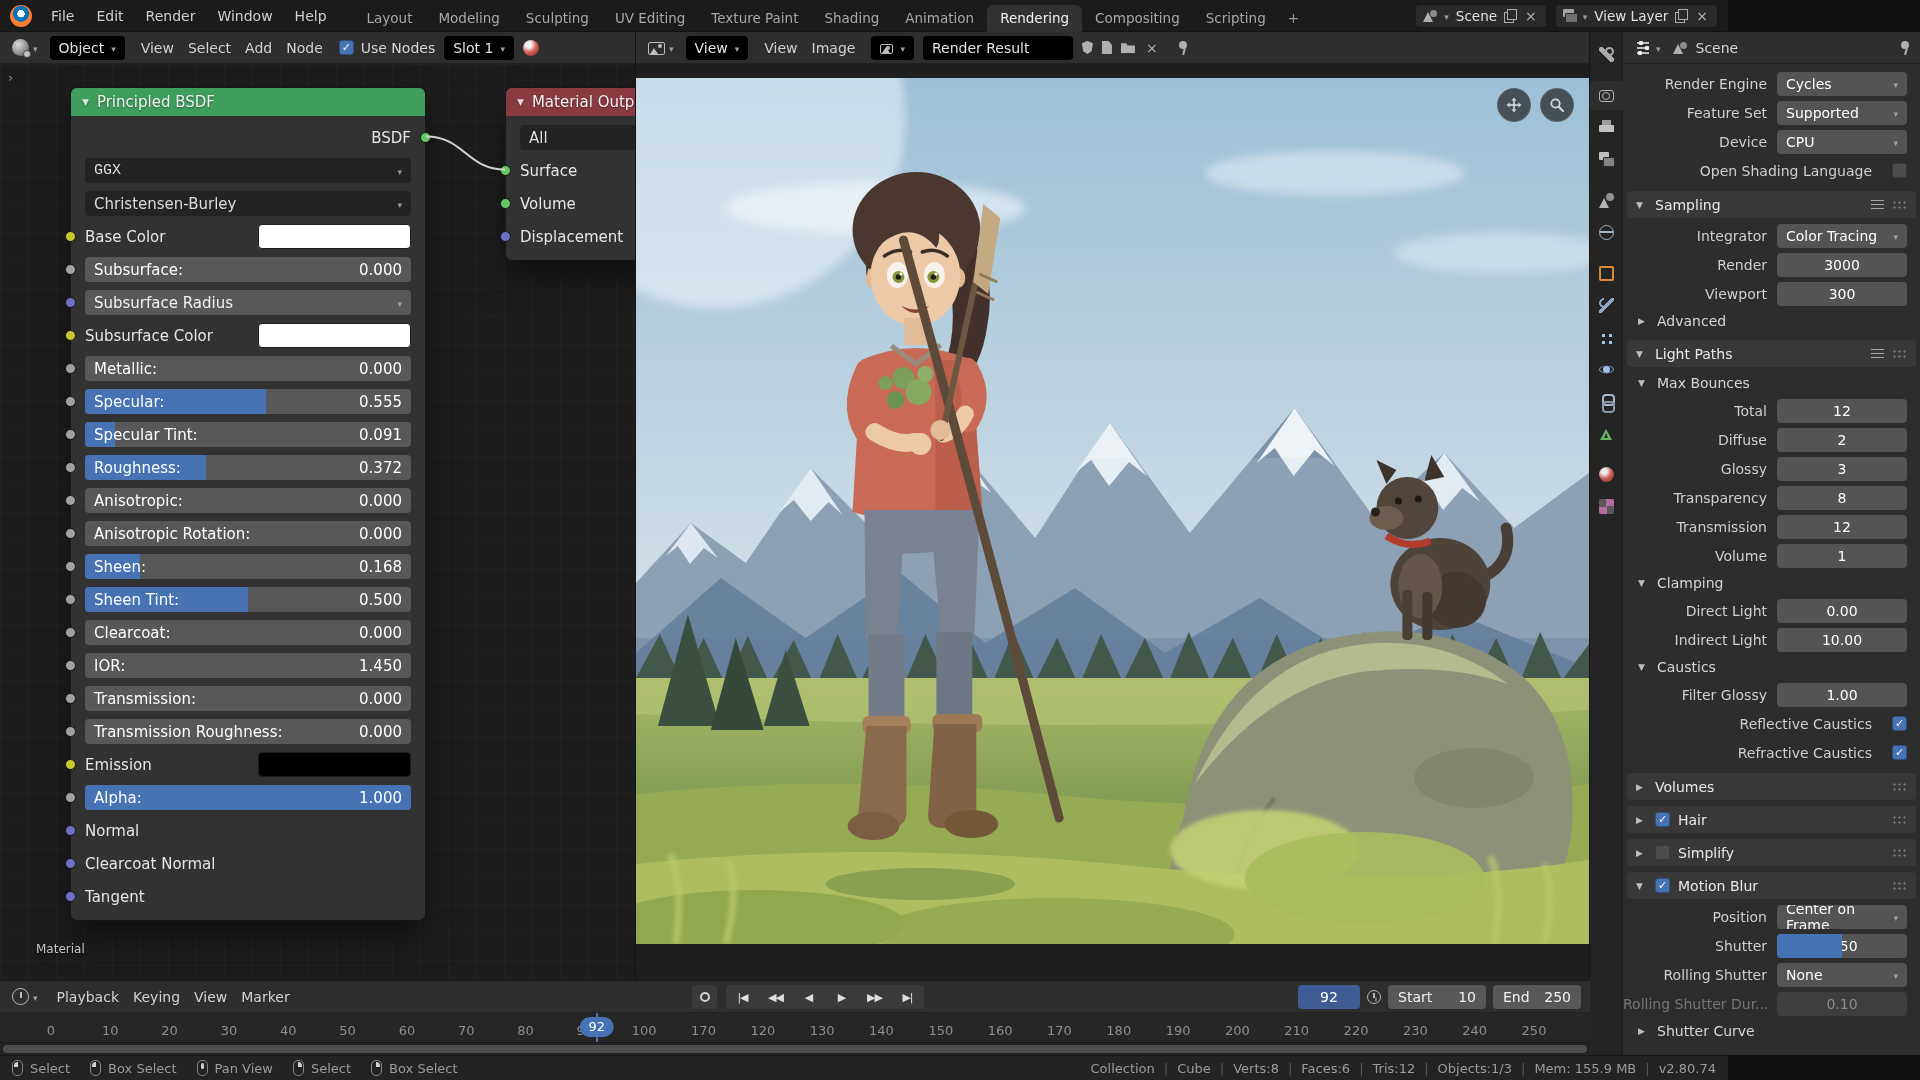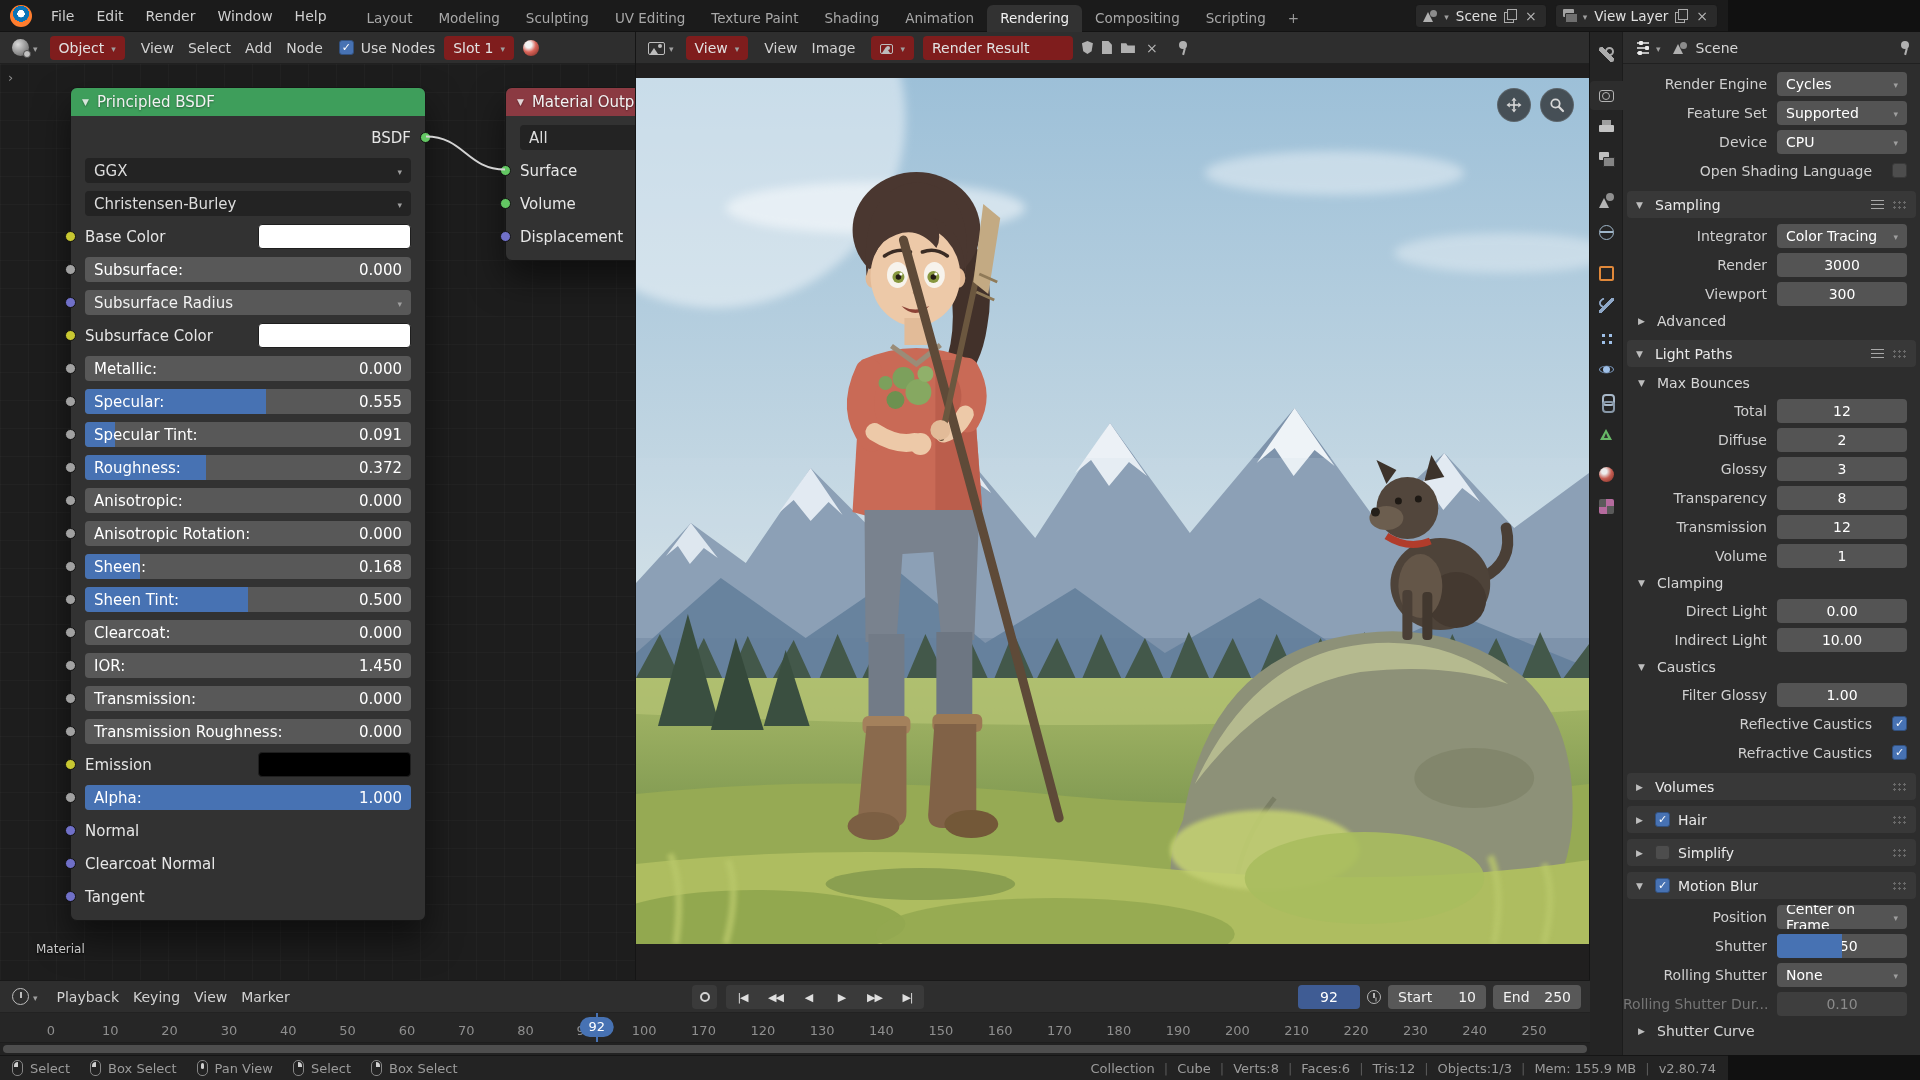--- a/index.html
+++ b/index.html
@@ -14,21 +14,21 @@
   .tb-menu{padding:0 11px;line-height:32px;color:#cfcfcf;}
   #ws-tabs{display:flex;height:32px;margin-left:16px;align-items:flex-end;}
   .ws-tab{padding:0 13px;height:27px;line-height:27px;font-size:13.5px;color:#a8a8a8;border-radius:6px 6px 0 0;white-space:nowrap;}
   .ws-tab.active{background:#323232;color:#f1f1f1;}
   .ws-tab.add{color:#9a9a9a;padding:0 9px;}
   .tb-right{margin-left:auto;display:flex;gap:8px;margin-right:10px;align-items:center;}
   .db-group{display:flex;align-items:center;background:#2a2a2a;border:1px solid #191919;border-radius:4px;height:24px;padding:0 7px;gap:7px;font-size:13.5px;color:#e0e0e0;white-space:nowrap;}
 
   
   .cv{font-size:9px;color:#9f9f9f;transform:translateY(1px);}
-  .dd{display:flex;align-items:center;gap:7px;background:#7f1d1d;border-radius:4px;height:24px;padding:0 9px;color:#e2e2e2;white-space:nowrap;}
+  .dd{display:flex;align-items:center;gap:7px;background:#000000;border-radius:4px;height:24px;padding:0 9px;color:#e2e2e2;white-space:nowrap;}
   .hd-menu{padding:0 7px;color:#d2d2d2;white-space:nowrap;}
   .cbx{position:relative;width:15px;height:15px;border-radius:3px;background:#4d4d4d;border:1px solid #393939;flex:none;}
   .cbx.on{background:var(--accent);border-color:#31507e;}
   .cbx.on::after{content:"✓";position:absolute;inset:0;color:#fff;font-size:11px;line-height:14px;text-align:center;}
   .ed-header{height:32px;background:#2e2e2e;border-bottom:1px solid #202020;display:flex;align-items:center;padding:0 9px;gap:9px;color:#d6d6d6;position:relative;z-index:5;}
   .etbtn{display:flex;align-items:center;gap:4px;height:24px;padding:0 3px;border-radius:4px;flex:none;}
   .sp{flex:1;}
 
   
   .eti{width:17px;height:17px;position:relative;flex:none;}
@@ -261,21 +261,21 @@
           <span>Principled BSDF</span>
         </div>
         <div class="node-body">
           <div class="n-row out">
             <span class="n-lbl">BSDF</span>
             <div class="sock out sock-shader"></div>
           </div>
           <div id="p-rows">
               <div class="n-row">
                 <div class="n-dd">
-                  <div style="white-space: nowrap;">GGX</div>
+                  <div style="white-space: nowrap; font-family: Liberation Mono, monospace;">GGX</div>
                   <div class="cv">▾</div>
                 </div>
               </div>
               <div class="n-row">
                 <div class="n-dd">
                   <div style="white-space: nowrap;">Christensen-Burley</div>
                   <div class="cv">▾</div>
                 </div>
               </div>
               <div class="n-row">

